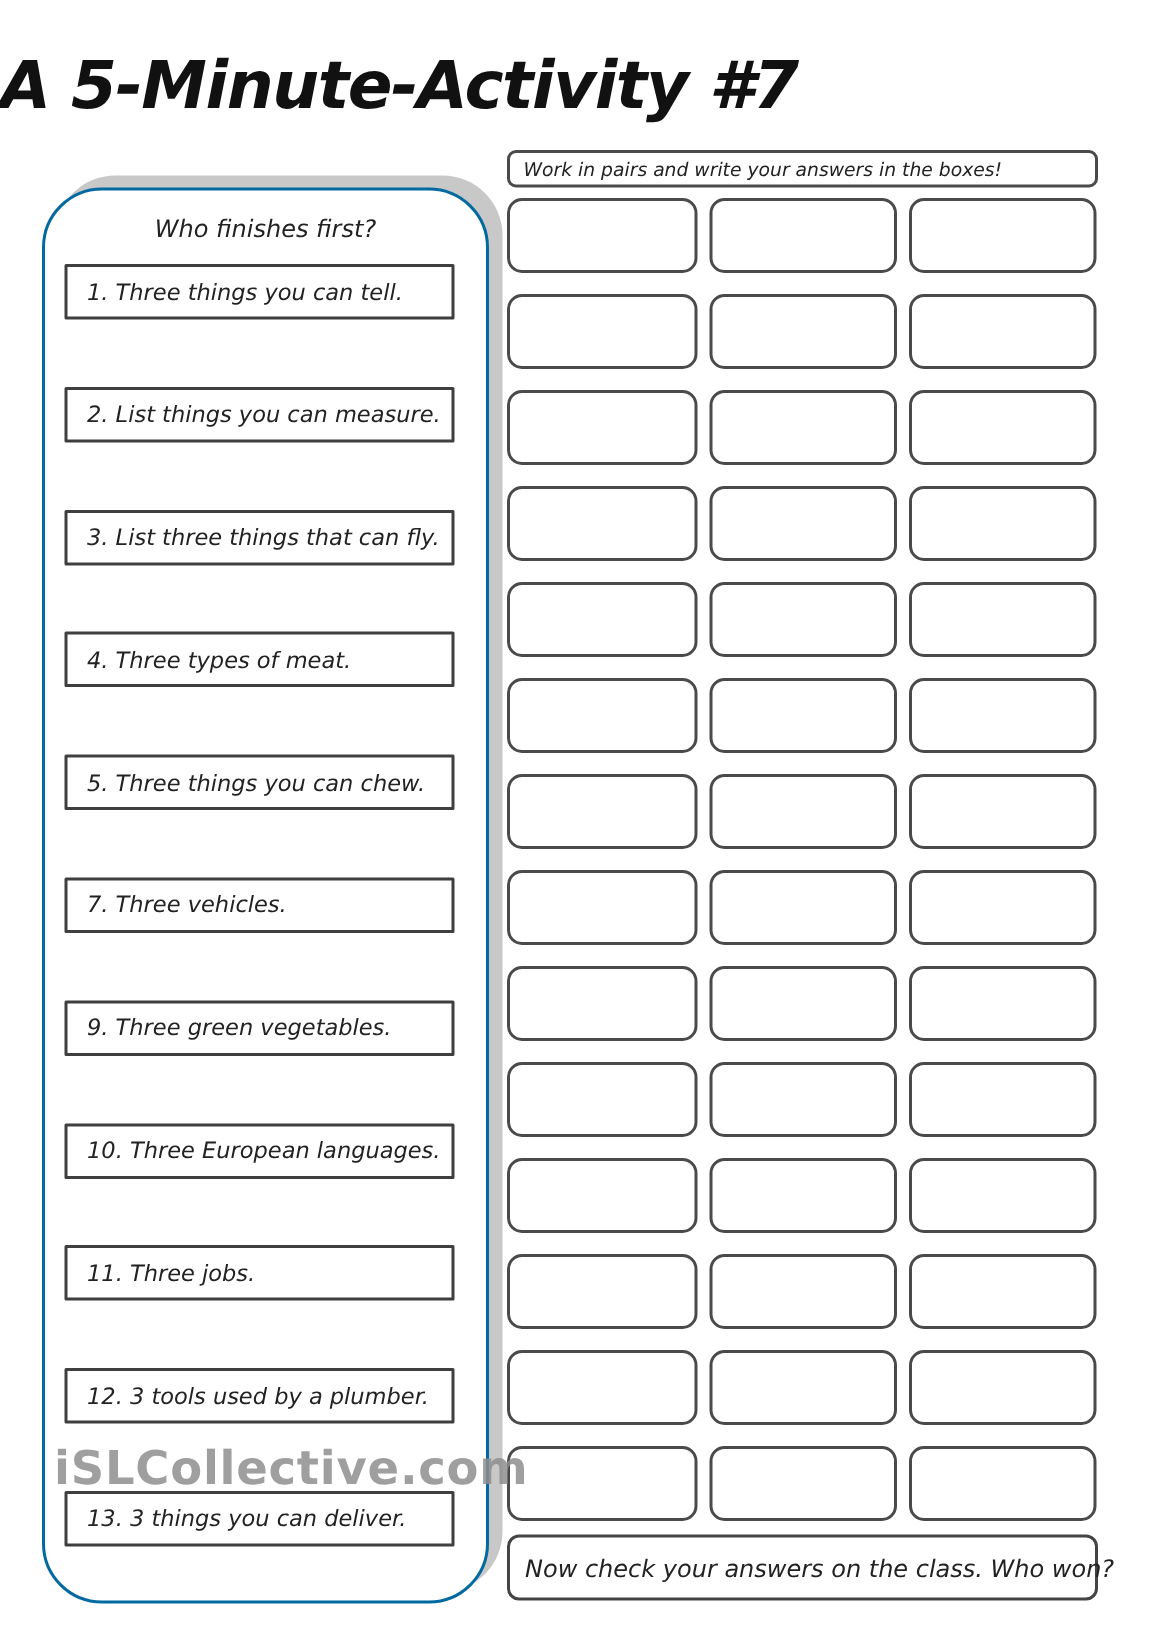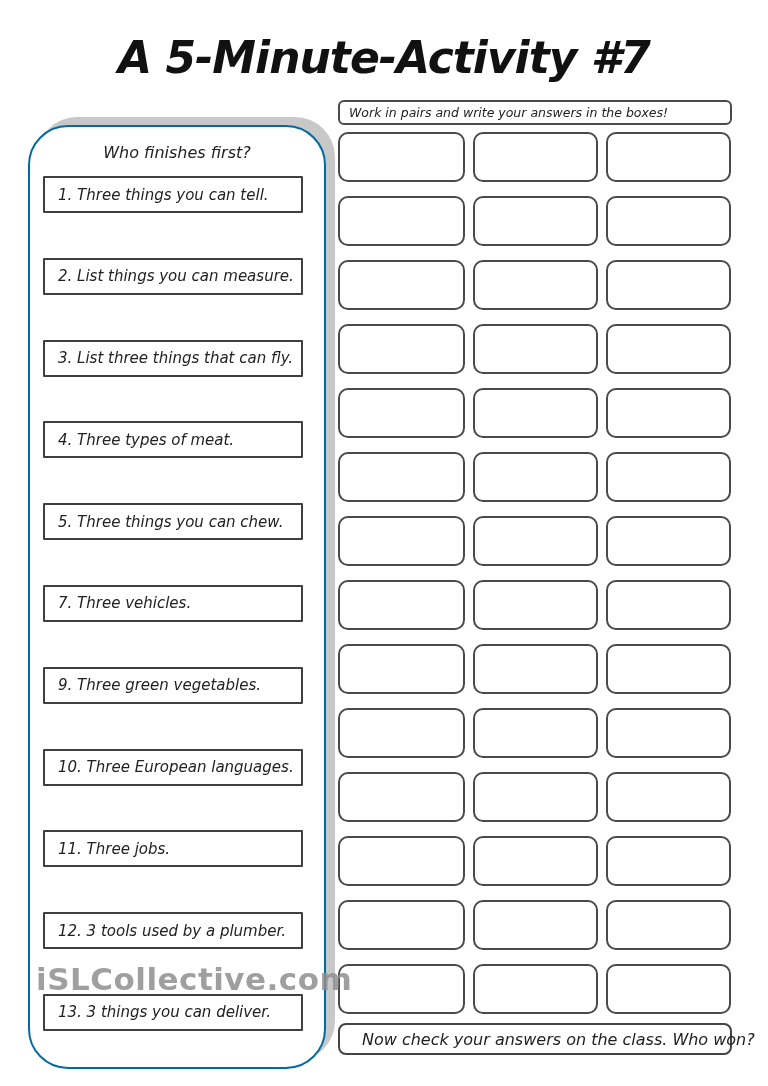--- a/index.html
+++ b/index.html
@@ -15,21 +15,21 @@
     font-family: "DejaVu Sans", sans-serif;
     color: #2b2b2b;
   }
 
   
   .page-title {
     position: absolute;
     top: 32px;
     left: 0;
     width: 768px;
-    text-align: center;
+    text-align: left;
     font-size: 44px;
     font-weight: bold;
     font-style: italic;
     letter-spacing: -1px;
     color: #111;
   }
 
   
   .left-panel {
     position: absolute;
@@ -113,28 +113,28 @@
     border: 2px solid #4a4a4a;
     border-radius: 10px;
     background: #ffffff;
     box-sizing: border-box;
   }
   .footer-box {
     position: absolute;
     left: 338px;
     top: 1023px;
     width: 394px;
-    height: 32px;
+    height: 44px;
     box-sizing: border-box;
     border: 2px solid #444;
     border-radius: 8px;
     background: #ffffff;
     display: flex;
     align-items: center;
-    padding-left: 22px;
+    padding-left: 10px;
     font-size: 16px;
     font-style: italic;
     color: #222;
     white-space: nowrap;
   }
 
   
   .watermark {
     position: absolute;
     left: 36px;

